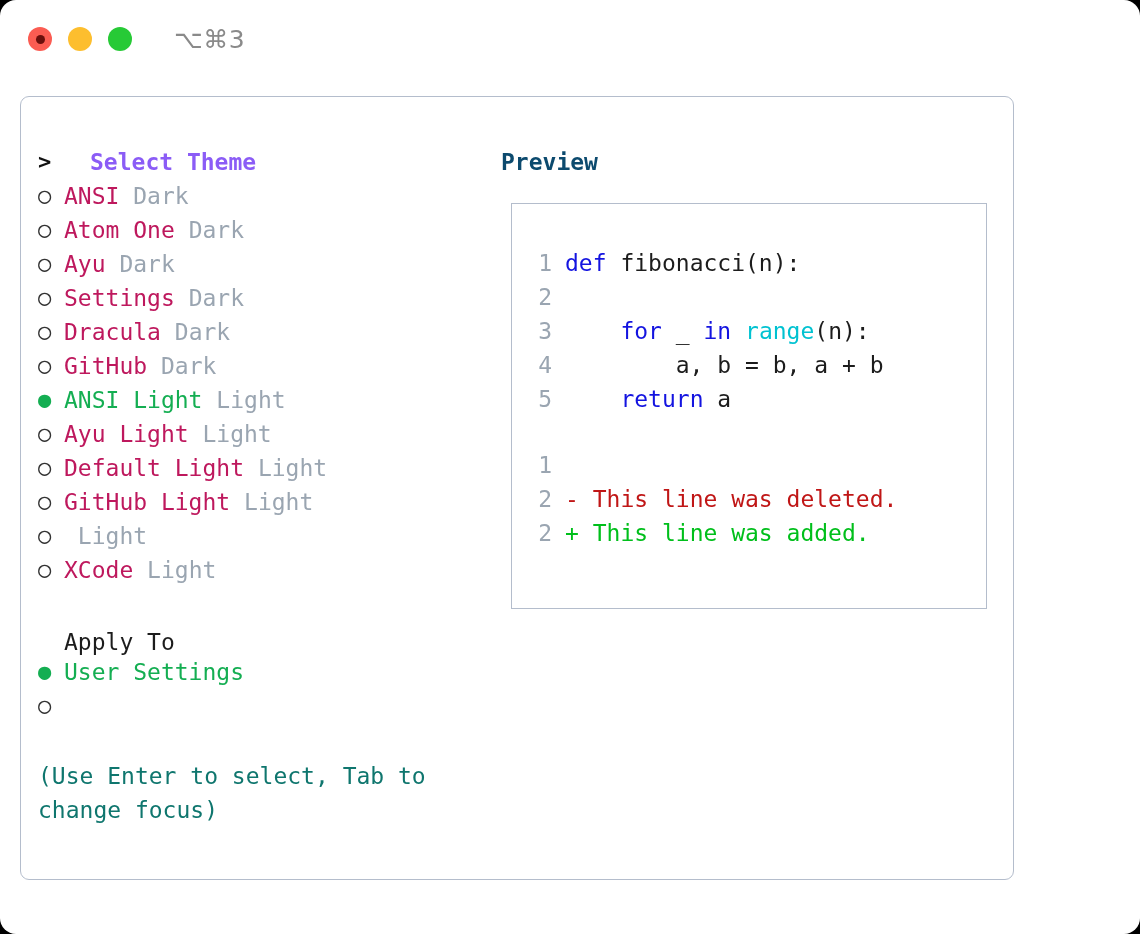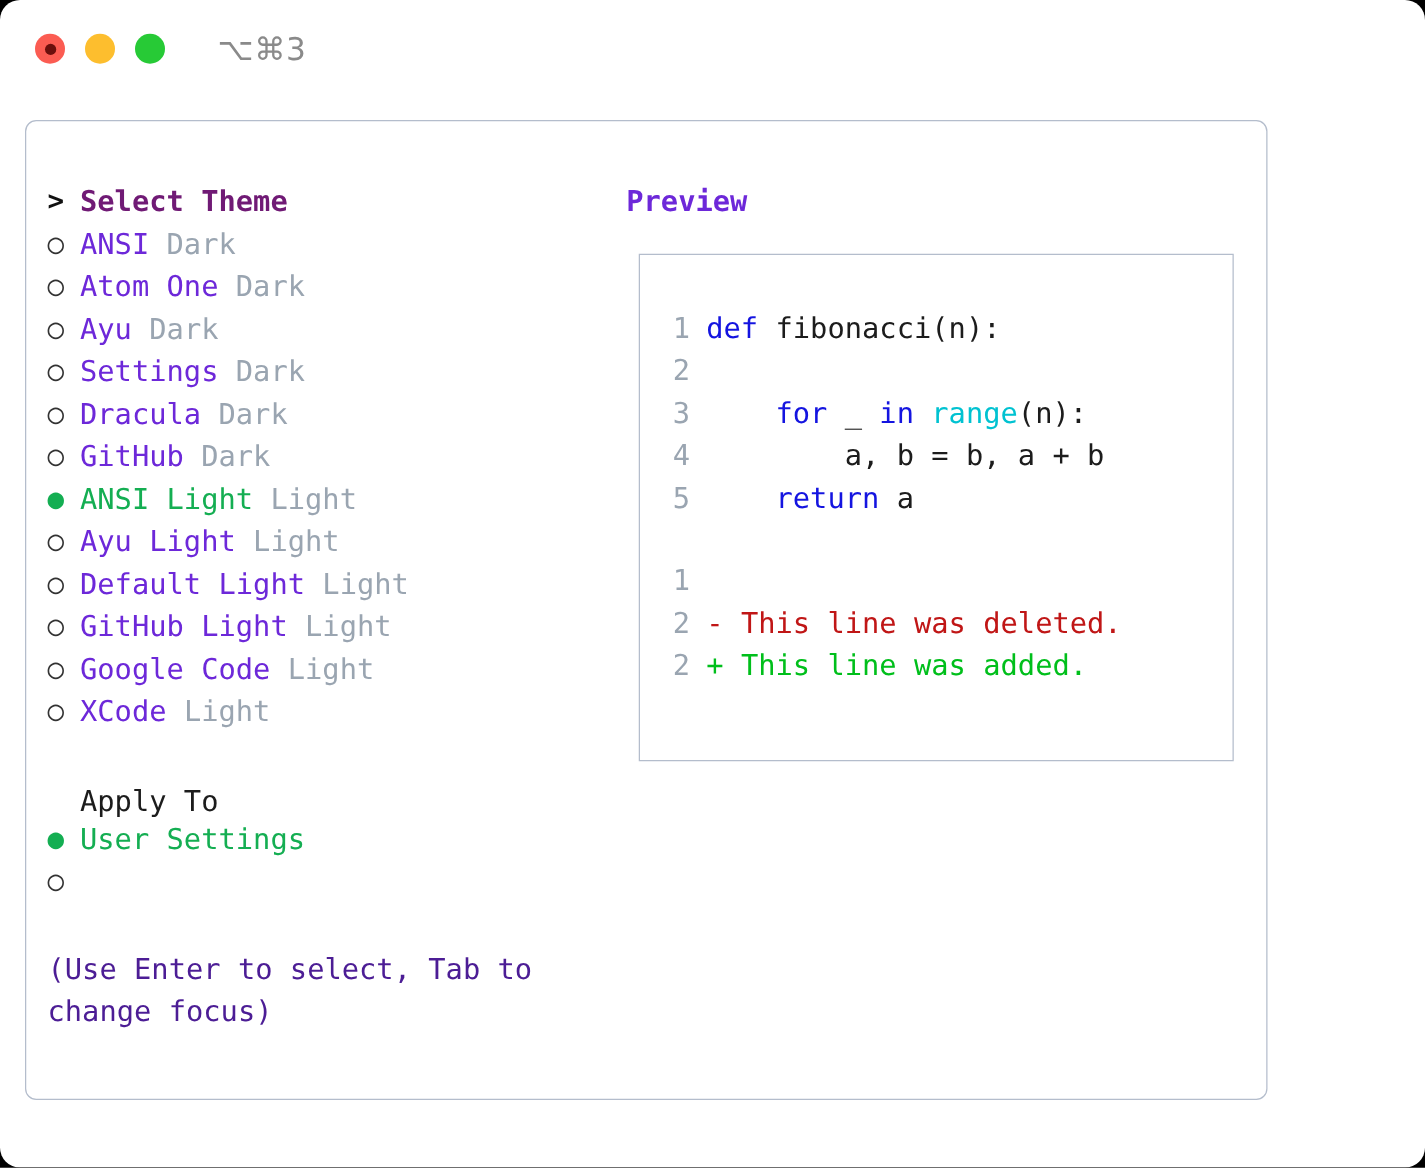--- a/index.html
+++ b/index.html
@@ -100,24 +100,24 @@
     flex: none;
     text-align: left;
     font-size: 22px;
     color: #333333;
   }
   .bullet.sel { color: #14ae52; }
   .bullet.caret {
     color: #111111;
     font-weight: bold;
   }
-  .lbl-name   { color: #6d28d9; }
+  .lbl-name   { color: #be185d; }
   .lbl-name.sel { color: #14ae52; }
   .lbl-dim    { color: #9aa5b1; }
-  .row.header .lbl-name { font-weight: bold; color: #701a75; }
+  .row.header .lbl-name { font-weight: bold; color: #8b5cf6; margin-left: 26px; }
 
   #apply-section {
     position: absolute;
     left: 17px;
     top: 524px;
     width: 460px;
   }
   .section-title {
     height: 34px;
     display: flex;
@@ -128,35 +128,35 @@
   }
   .section-title .spacer { width: 26px; flex: none; }
 
   #hint-text {
     position: absolute;
     left: 17px;
     top: 662px;
     width: 420px;
     font-size: 23px;
     line-height: 34px;
-    color: #4c1d95;
+    color: #0f766e;
     white-space: pre-wrap;
   }
 
   
   #preview-column {
     position: absolute;
     left: 480px;
     top: 48px;
     width: 500px;
   }
   #preview-title {
     font-size: 23px;
     font-weight: bold;
-    color: #6d28d9;
+    color: #0c4a6e;
     height: 34px;
     line-height: 34px;
     white-space: pre;
   }
   #preview-box {
     position: absolute;
     left: 10px;
     top: 58px;
     width: 476px;
     height: 406px;
@@ -220,21 +220,21 @@
             <div class="row"><span class="bullet">○</span><span class="lbl-name">ANSI</span><span> </span><span class="lbl-dim">Dark</span></div>
             <div class="row"><span class="bullet">○</span><span class="lbl-name">Atom One</span><span> </span><span class="lbl-dim">Dark</span></div>
             <div class="row"><span class="bullet">○</span><span class="lbl-name">Ayu</span><span> </span><span class="lbl-dim">Dark</span></div>
             <div class="row"><span class="bullet">○</span><span class="lbl-name">Settings</span><span> </span><span class="lbl-dim">Dark</span></div>
             <div class="row"><span class="bullet">○</span><span class="lbl-name">Dracula</span><span> </span><span class="lbl-dim">Dark</span></div>
             <div class="row"><span class="bullet">○</span><span class="lbl-name">GitHub</span><span> </span><span class="lbl-dim">Dark</span></div>
             <div class="row"><span class="bullet sel">●</span><span class="lbl-name sel">ANSI Light</span><span> </span><span class="lbl-dim">Light</span></div>
             <div class="row"><span class="bullet">○</span><span class="lbl-name">Ayu Light</span><span> </span><span class="lbl-dim">Light</span></div>
             <div class="row"><span class="bullet">○</span><span class="lbl-name">Default Light</span><span> </span><span class="lbl-dim">Light</span></div>
             <div class="row"><span class="bullet">○</span><span class="lbl-name">GitHub Light</span><span> </span><span class="lbl-dim">Light</span></div>
-            <div class="row"><span class="bullet">○</span><span class="lbl-name">Google Code</span><span> </span><span class="lbl-dim">Light</span></div>
+            <div class="row"><span class="bullet">○</span><span> </span><span class="lbl-dim">Light</span></div>
             <div class="row"><span class="bullet">○</span><span class="lbl-name">XCode</span><span> </span><span class="lbl-dim">Light</span></div>
           </div>
       </div>
 
       <div id="apply-section">
         <div class="section-title">
           <span class="spacer"></span>
           <span>Apply To</span>
         </div>
         <div id="apply-options">

